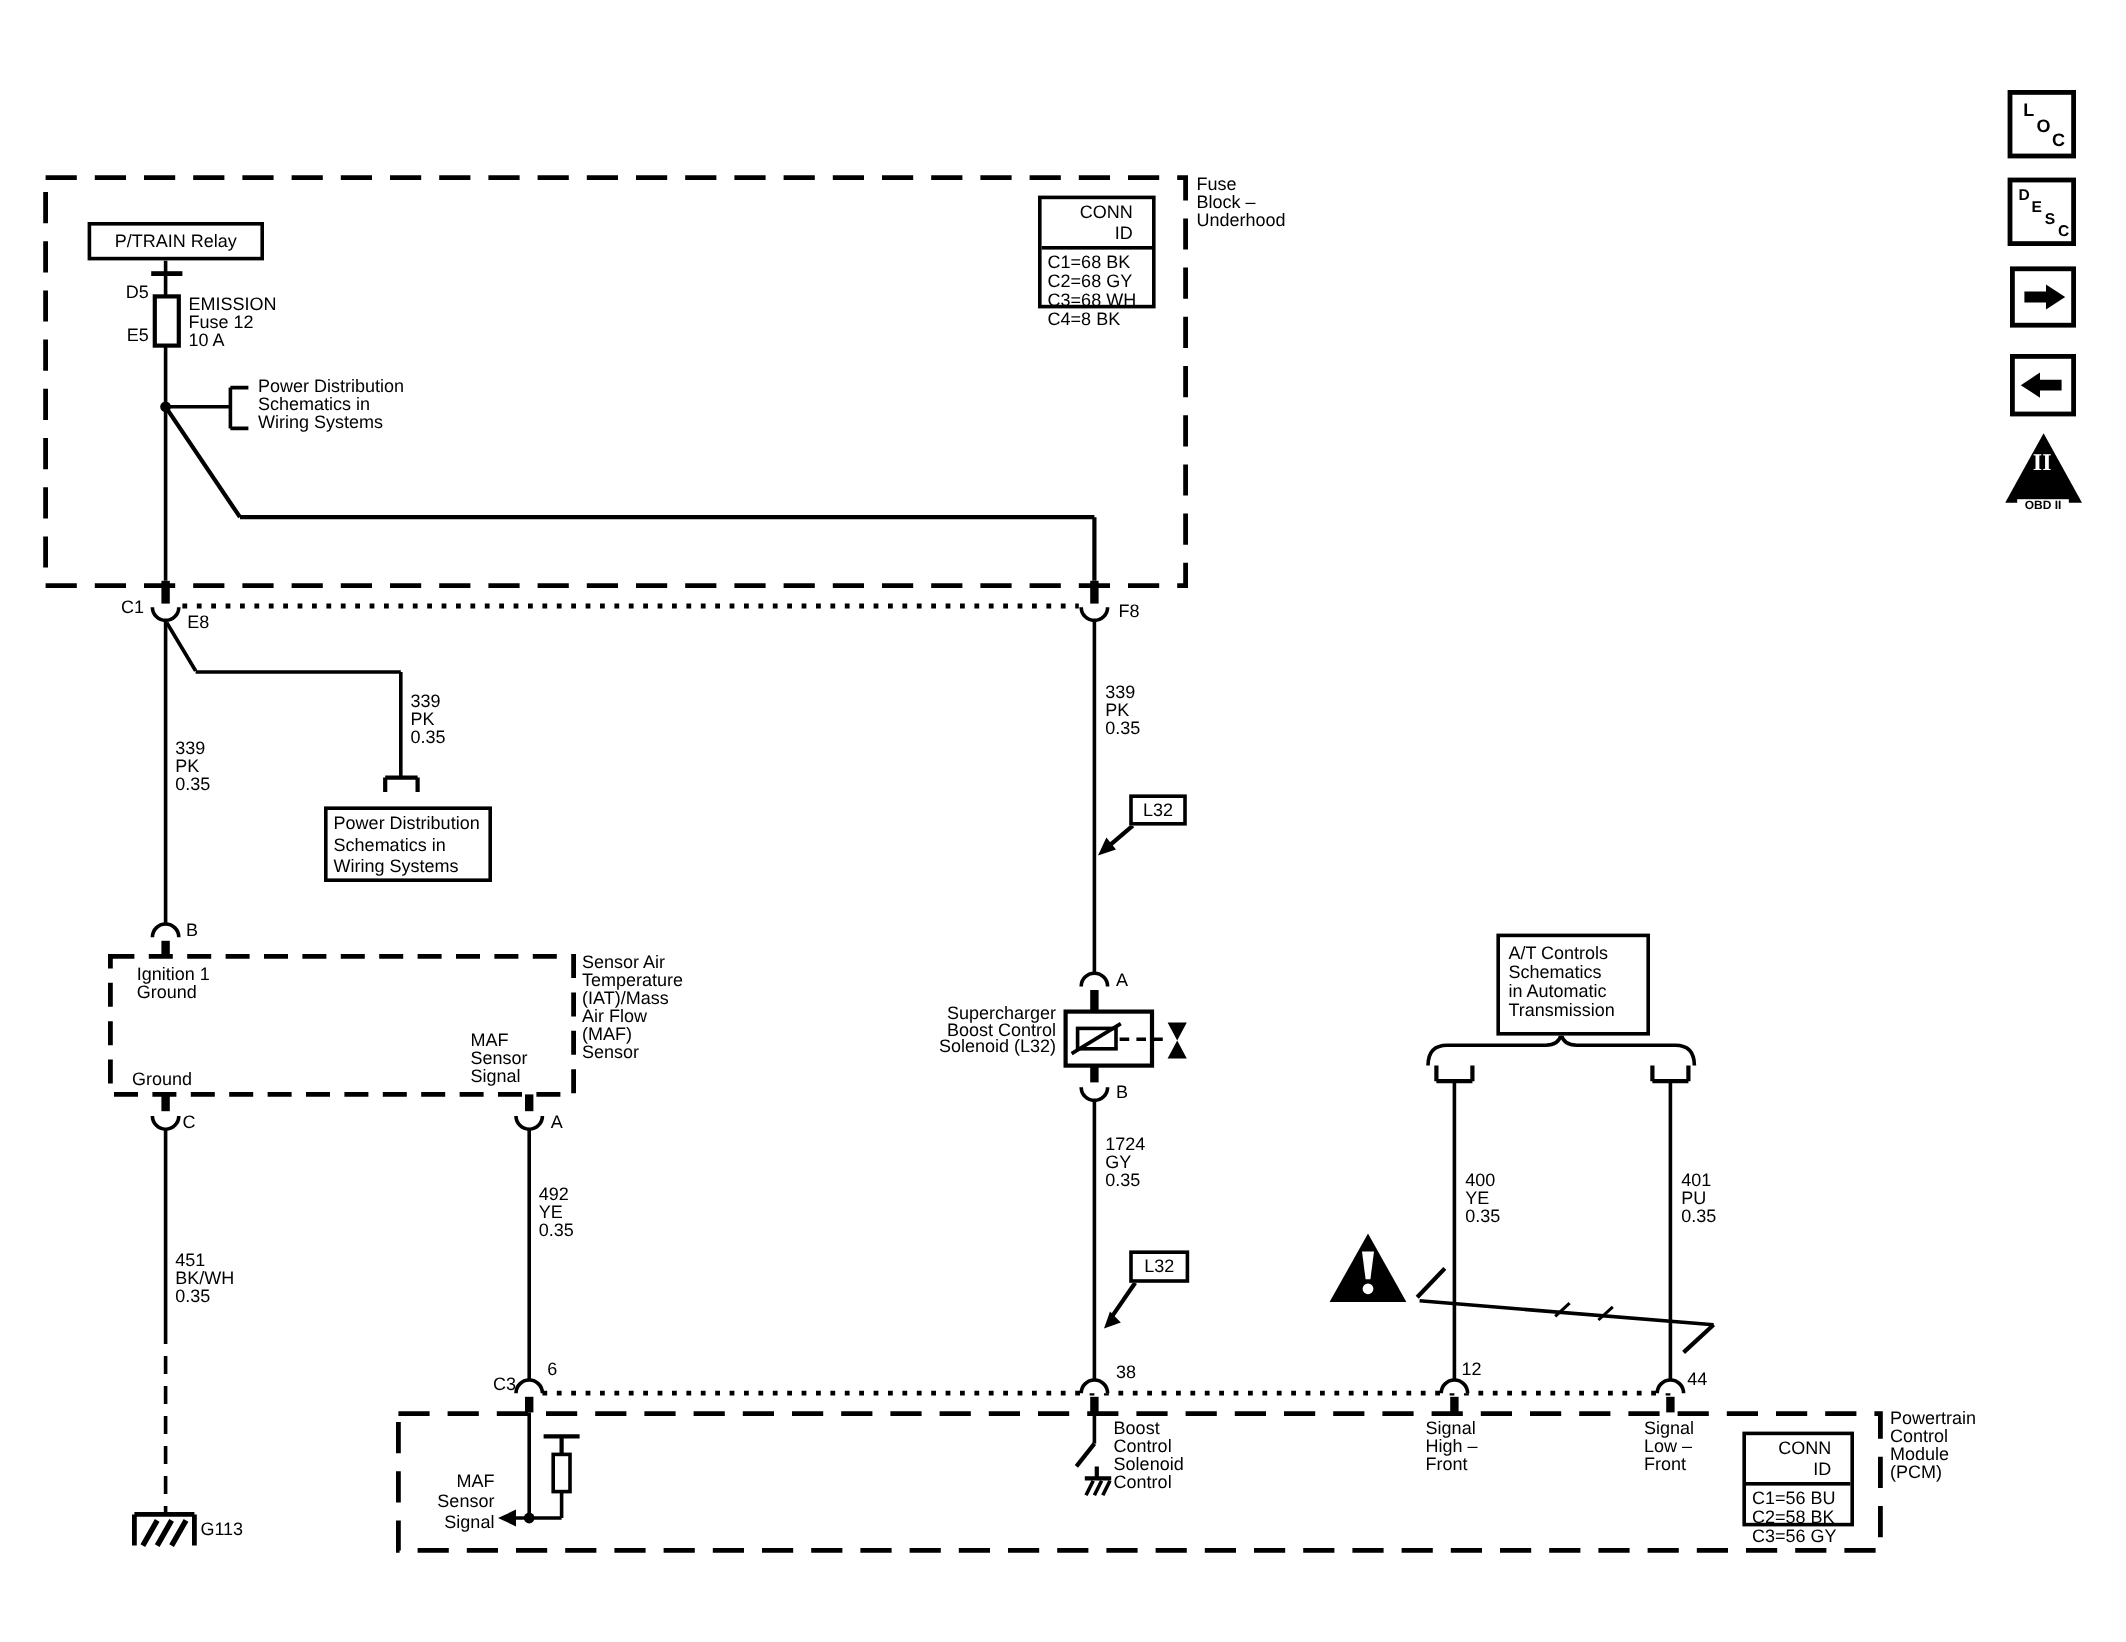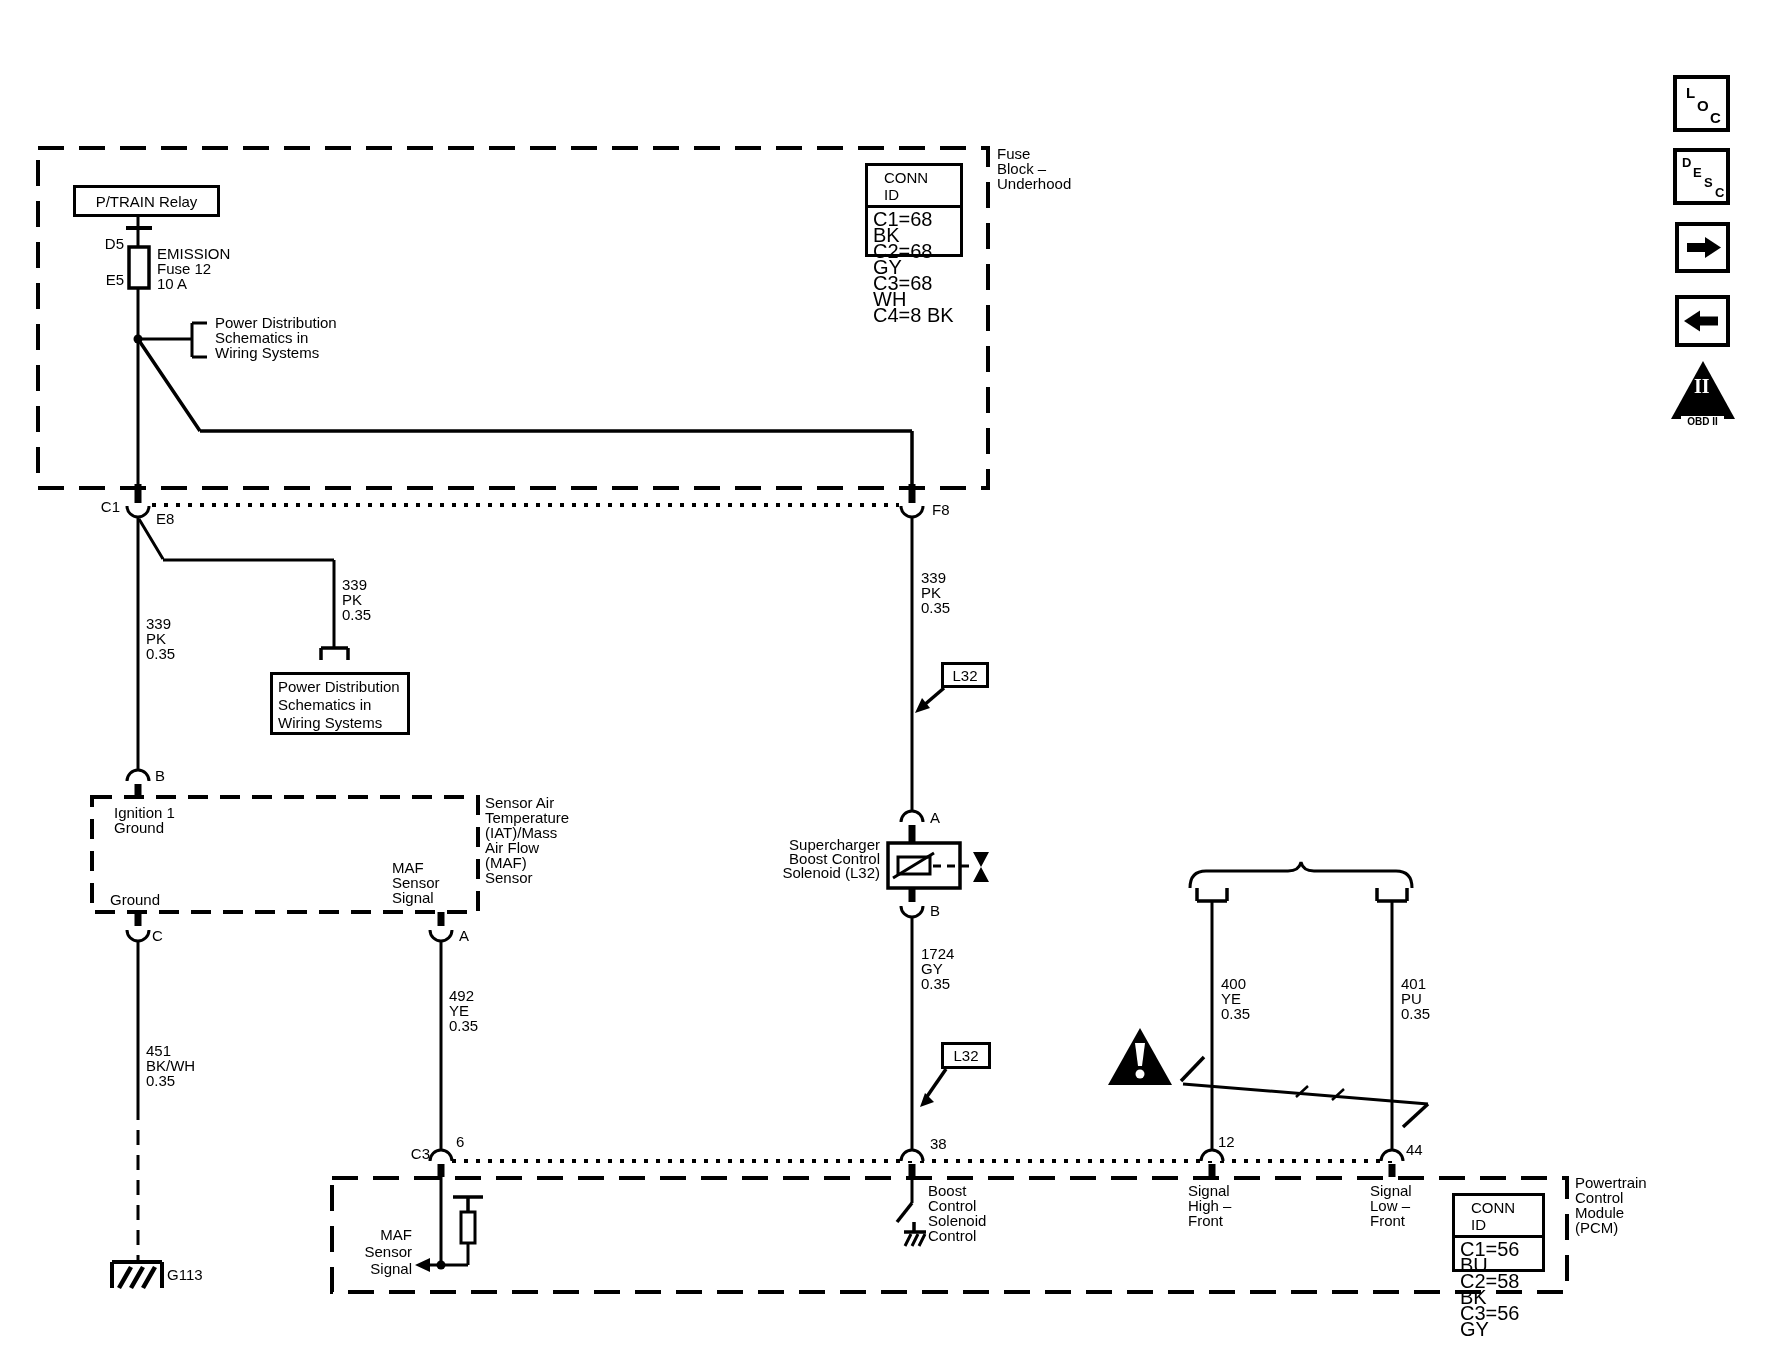--- a/index.html
+++ b/index.html
@@ -4,22 +4,22 @@
 <style>
   html,body{margin:0;padding:0;background:#fff}
   .stage{position:relative;width:1772px;height:1368px;background:#fff;overflow:hidden;
          font-family:"Liberation Sans",sans-serif;color:#000}
   .stage svg{position:absolute;left:0;top:0}
   .lbl{position:absolute;font-size:15px;line-height:15px;white-space:nowrap;z-index:3}
   .lh14{line-height:14px}.lh17{line-height:17px}
   .right{text-align:right}
   .box{position:absolute;background:#fff;border:3px solid #000;z-index:2}
   .cbox{display:flex;align-items:center;justify-content:center;font-size:15px}
-  .cid .hd{border-bottom:3px solid #000;text-align:left;font-size:15px;padding:3px 16px 2px}
-  .cid .rw{padding:3px 4px 2px 5px;font-size:20px;line-height:16px}
+  .cid .hd{border-bottom:3px solid #000;text-align:right;font-size:15px;padding:3px 16px 2px}
+  .cid .rw{padding:3px 4px 2px 5px;font-size:15px;line-height:16px}
   .nav{position:absolute;border:4px solid #000;background:#fff;z-index:2}
   .navletter{position:absolute;font-weight:bold}
   .obdwrap{position:absolute;z-index:2}
   .obd-num{position:absolute;color:#fff;font-family:Liberation Serif, serif;font-weight:bold;
            font-size:20px;line-height:20px;z-index:3}
   .obd-lbl{position:absolute;background:#fff;color:#000;font-size:10px;line-height:12px;
            font-weight:bold;text-align:center;z-index:3}
 </style>
 </head>
 <body>
@@ -216,20 +216,26 @@
     <div>Wiring Systems</div>
   </div>
 
   <div class="box cbox" style="left:941px;top:662px;width:42px;height:20px">
     <span>L32</span>
   </div>
   <div class="box cbox" style="left:941px;top:1042px;width:44px;height:21px">
     <span>L32</span>
   </div>
 
+  <div class="box" style="left:1247px;top:778px;width:115px;height:73px;padding:6px 0 0 7px;font-size:15px;line-height:16px">
+    <div>A/T Controls</div>
+    <div>Schematics</div>
+    <div>in Automatic</div>
+    <div>Transmission</div>
+  </div>
 
   <div class="box cid" style="left:1452px;top:1193px;width:87px;height:73px">
     <div class="hd">CONN ID</div>
     <div class="rw">
       <div>C1=56 BU</div>
       <div>C2=58 BK</div>
       <div>C3=56 GY</div>
     </div>
   </div>
 

